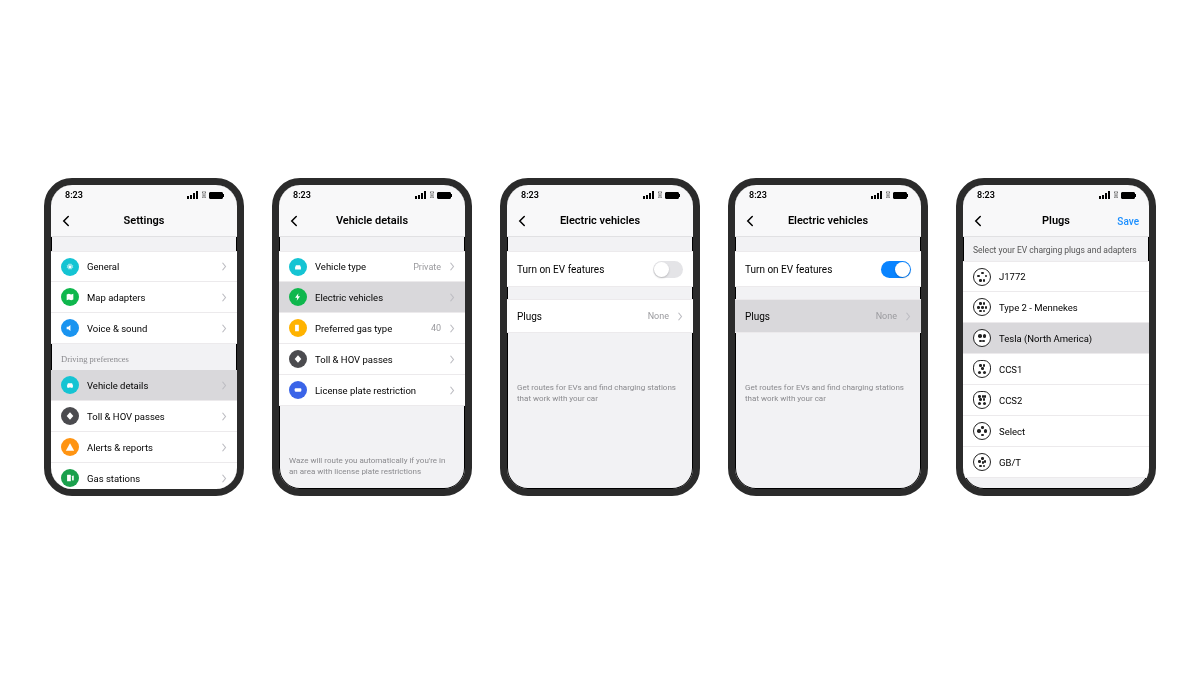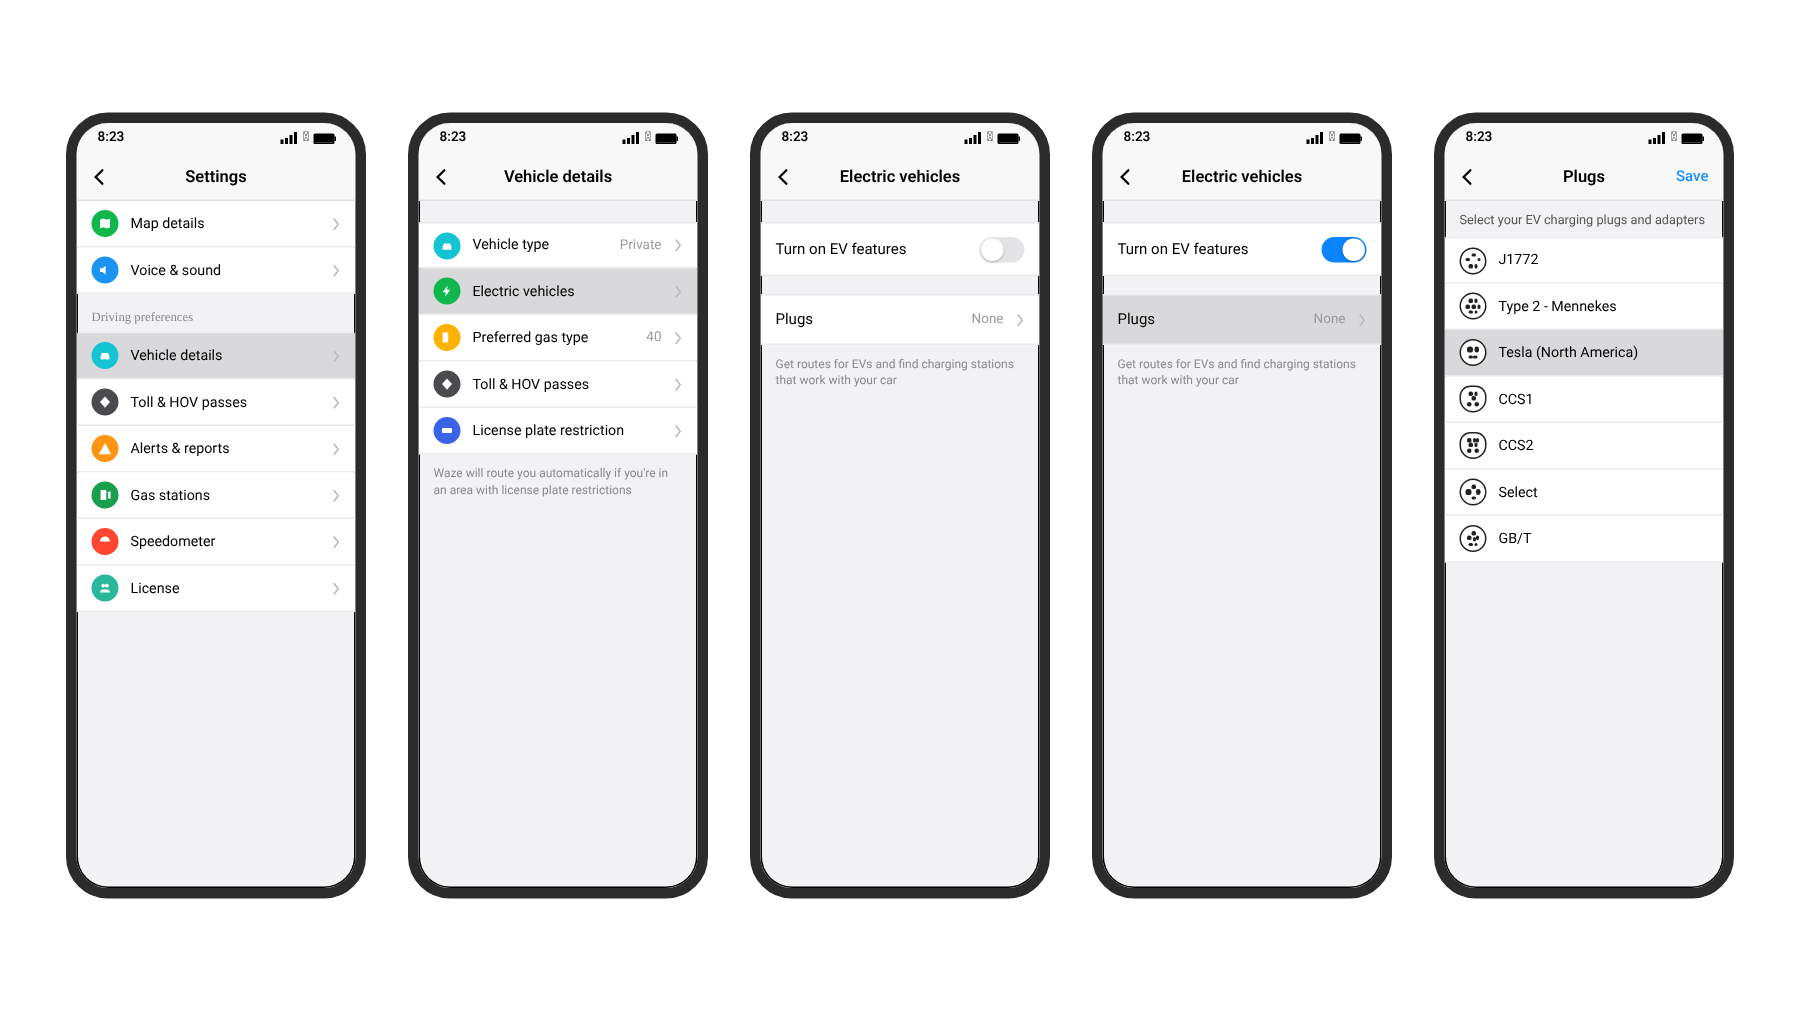--- a/index.html
+++ b/index.html
@@ -8,21 +8,21 @@
     background: #fff;
     width: 1200px;
     height: 674px;
     display: flex;
     justify-content: center;
     align-items: center;
     gap: 28px;
   }
   .phone {
     width: 200px;
-    height: 524px;
+    height: 318px;
     border: 7px solid #2b2b2b;
     border-radius: 28px;
     background: #f2f2f4;
     position: relative;
     overflow: hidden;
     box-shadow: inset 0 0 0 1px #000;
     display: flex;
     flex-direction: column;
   }
   .status-bar {
@@ -91,21 +91,21 @@
     border: 1.5px solid #222; background: #fff;
     display: flex; align-items: center; justify-content: center;
     flex-shrink: 0; position: relative;
   }
   .plug-icon .dots { position:absolute; inset:2px; }
   .plug-icon .dot { position:absolute; width:2.5px; height:2.5px; background:#222; border-radius:50%; }
   .section-header {
     font-size: 8.5px; color: #8a8a8e; padding: 10px 10px 6px; font-family: Liberation Serif, serif;
   }
   .footer-note {
-    font-size: 8px; color: #8a8a8e; padding: 8px 10px 0; line-height: 1.35;
+    font-size: 8px; color: #8a8a8e; padding: 8px 10px 0; line-height: 1.35; margin-top: 42px;
   }
   .toggle {
     width: 30px; height: 17px; border-radius: 10px; position: relative;
     transition: background .2s;
   }
   .toggle.off { background: #e4e4e7; }
   .toggle.on { background: #0a84ff; }
   .toggle-knob {
     position: absolute; width: 15px; height: 15px; border-radius: 50%;
     background: #fff; top: 1px; box-shadow: 0 1px 2px rgba(0,0,0,0.2);
@@ -138,27 +138,41 @@
   </div>
   <div class="nav-header">
     <div class="back-btn">
       <svg viewBox="0 0 10 16">
           <path d="M8 2 L2 8 L8 14" stroke="#000" stroke-width="2" fill="none" stroke-linecap="round"></path>
         </svg>
     </div>
     <div class="nav-title">Settings</div>
   </div>
   <div class="content">
+    <div class="row gap-top">
+      <div class="row-icon" style="background:#15c4d3">
+          <svg viewBox="0 0 24 24" fill="currentColor">
+            <circle cx="12" cy="12" r="3"></circle>
+            <path d="M12 2l1 3 3-1 1 3 3 1-1 3 1 3-3 1-1 3-3-1-1 3-1-3-3 1-1-3-3-1 1-3-1-3 3-1 1-3 3 1z" opacity=".5"></path>
+          </svg>
+        </div>
+      <span class="row-label">General</span>
+      <span class="chev">
+          <svg viewBox="0 0 8 12">
+            <path d="M2 1l4 5-4 5" stroke="currentColor" stroke-width="1.5" fill="none"></path>
+          </svg>
+        </span>
+    </div>
     <div class="row">
       <div class="row-icon" style="background:#0fb74d">
           <svg viewBox="0 0 24 24" fill="currentColor">
             <path d="M4 6l5-2 6 2 5-2v14l-5 2-6-2-5 2z"></path>
           </svg>
         </div>
-      <span class="row-label">Map details</span>
+      <span class="row-label">Map adapters</span>
       <span class="chev">
           <svg viewBox="0 0 8 12">
             <path d="M2 1l4 5-4 5" stroke="currentColor" stroke-width="1.5" fill="none"></path>
           </svg>
         </span>
     </div>
     <div class="row">
       <div class="row-icon" style="background:#1a94f0">
           <svg viewBox="0 0 24 24" fill="currentColor">
             <path d="M4 9v6h4l5 4V5L8 9z"></path>

